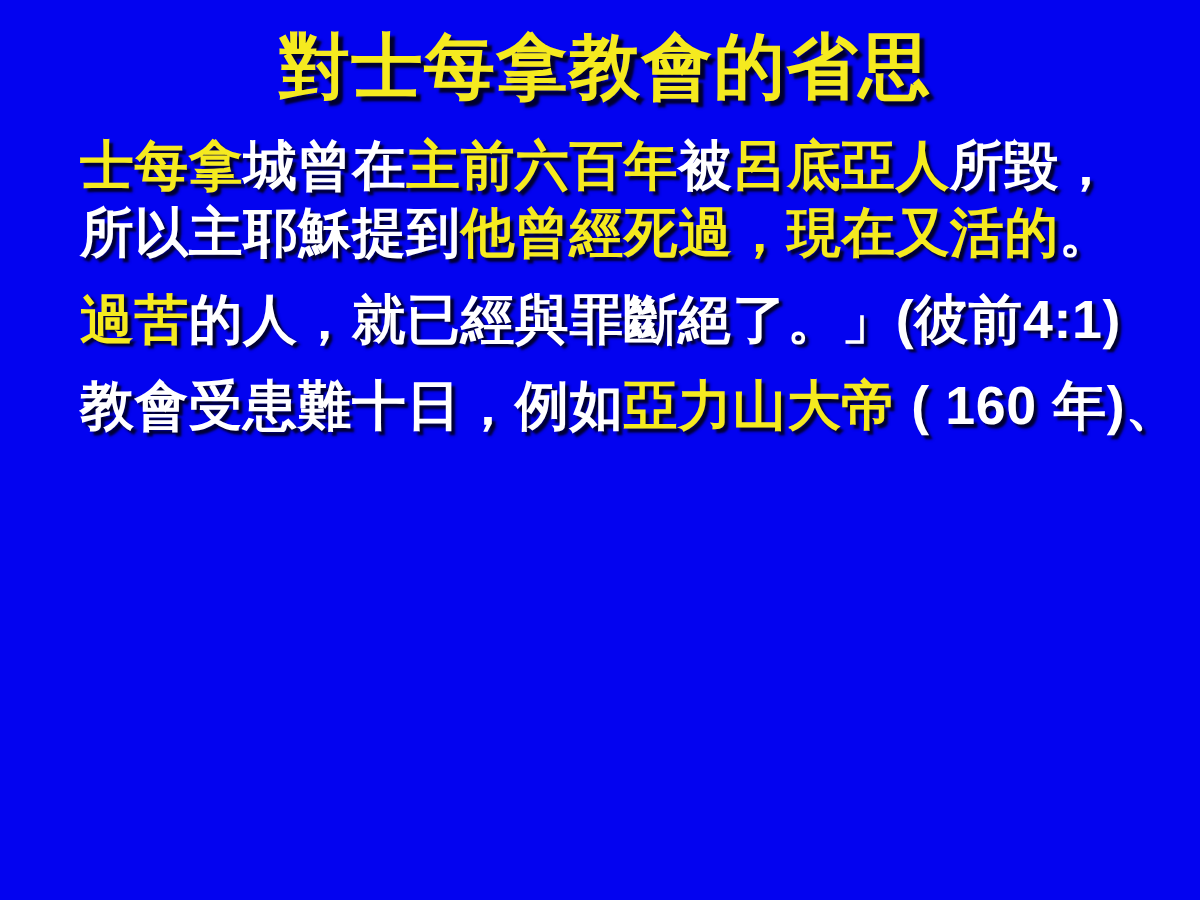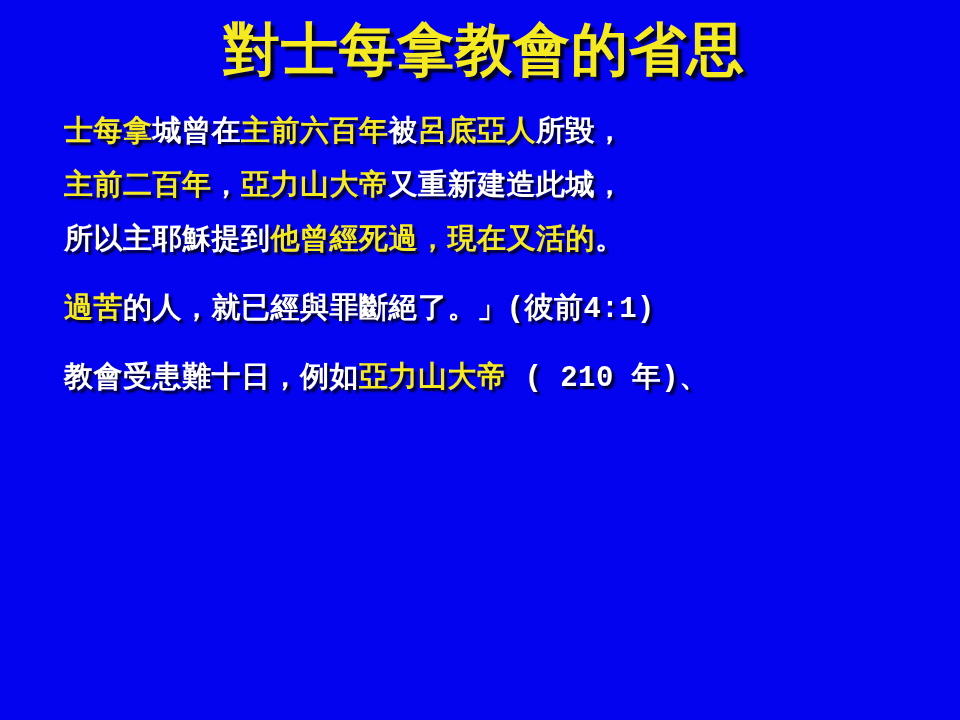--- a/index.html
+++ b/index.html
@@ -12,56 +12,54 @@
   body {
     background: var(--bg, #0303f0);
     font-family: "Liberation Sans", "DejaVu Sans", sans-serif;
     font-weight: bold;
   }
   .slide {
     box-sizing: border-box;
     width: 960px;
     height: 720px;
     padding: 18px 56px 0 64px;
-    font-family: Liberation Mono, monospace;
   }
   .slide-title {
     margin: 0 0 16px 0;
     text-align: center;
     font-size: 57px;
     line-height: 72px;
     letter-spacing: 1px;
     color: var(--yellow, #f5ea1f);
     text-shadow: 4px 4px 2px var(--shadow, #00002e);
     white-space: nowrap;
   }
   .para {
     margin: 0 0 15px 0;
   }
   .line {
-    font-size: 29px;
+    font-size: 43px;
     line-height: 54px;
     white-space: nowrap;
     letter-spacing: 0.5px;
     text-shadow: 3px 3px 2px var(--shadow, #00002e);
   }
   .seg-white  { color: var(--white, #ffffff); }
   .seg-yellow { color: var(--yellow, #f5ea1f); }
 </style>
 </head>
 <body>
 
 <div class="slide">
   <h1 class="slide-title">對士每拿教會的省思</h1>
   <div id="slide-body">
       <div class="para">
         <div class="line"><span class="seg-yellow">士每拿</span><span class="seg-white">城曾在</span><span class="seg-yellow">主前六百年</span><span class="seg-white">被</span><span class="seg-yellow">呂底亞人</span><span class="seg-white">所毀，</span></div>
-        <div class="line"><span class="seg-yellow">主前二百年</span><span class="seg-white">，</span><span class="seg-yellow">亞力山大帝</span><span class="seg-white">又重新建造此城，</span></div>
         <div class="line"><span class="seg-white">所以主耶穌提到</span><span class="seg-yellow">他曾經死過，現在又活的</span><span class="seg-white">。</span></div>
       </div>
       <div class="para">
         <div class="line"><span class="seg-yellow">過苦</span><span class="seg-white">的人，就已經與罪斷絕了。」(彼前4:1)</span></div>
       </div>
       <div class="para">
-        <div class="line"><span class="seg-white">教會受患難十日，例如</span><span class="seg-yellow">亞力山大帝</span><span class="seg-white"> ( 210 年)、</span></div>
+        <div class="line"><span class="seg-white">教會受患難十日，例如</span><span class="seg-yellow">亞力山大帝</span><span class="seg-white"> ( 160 年)、</span></div>
       </div>
     </div>
 </div>
 
 </body></html>

